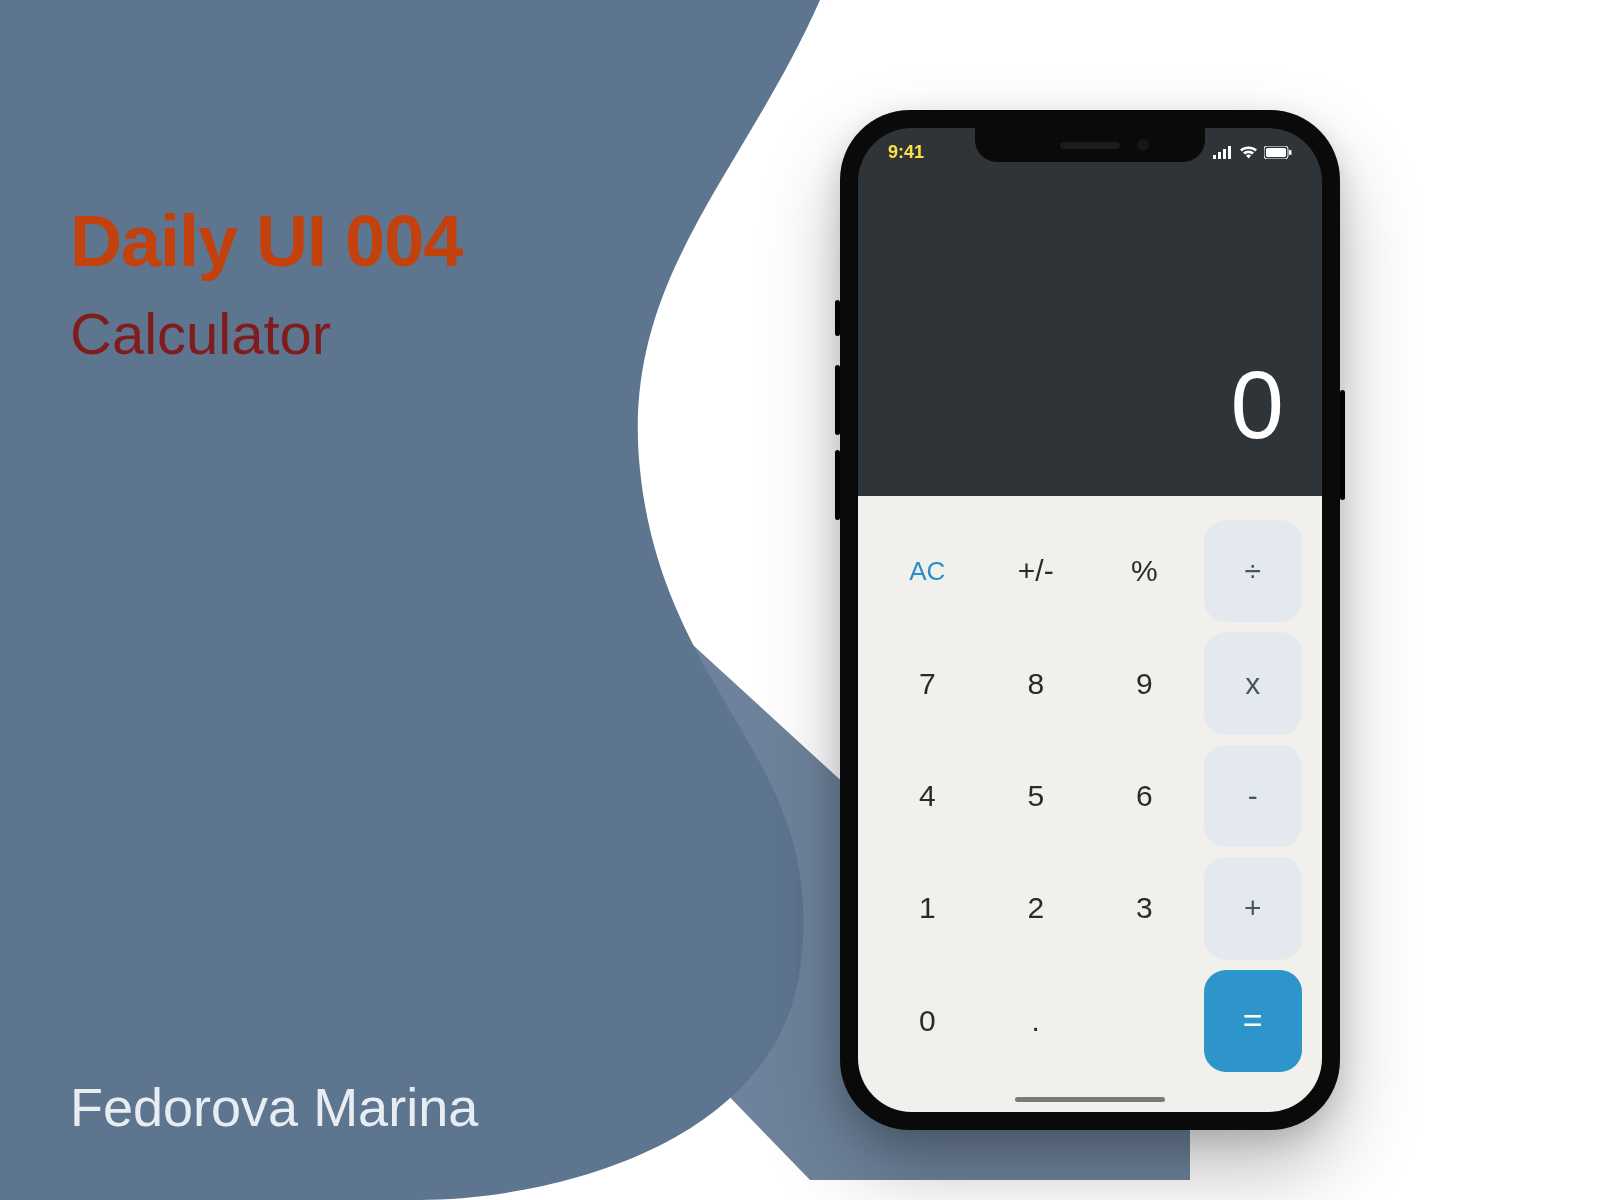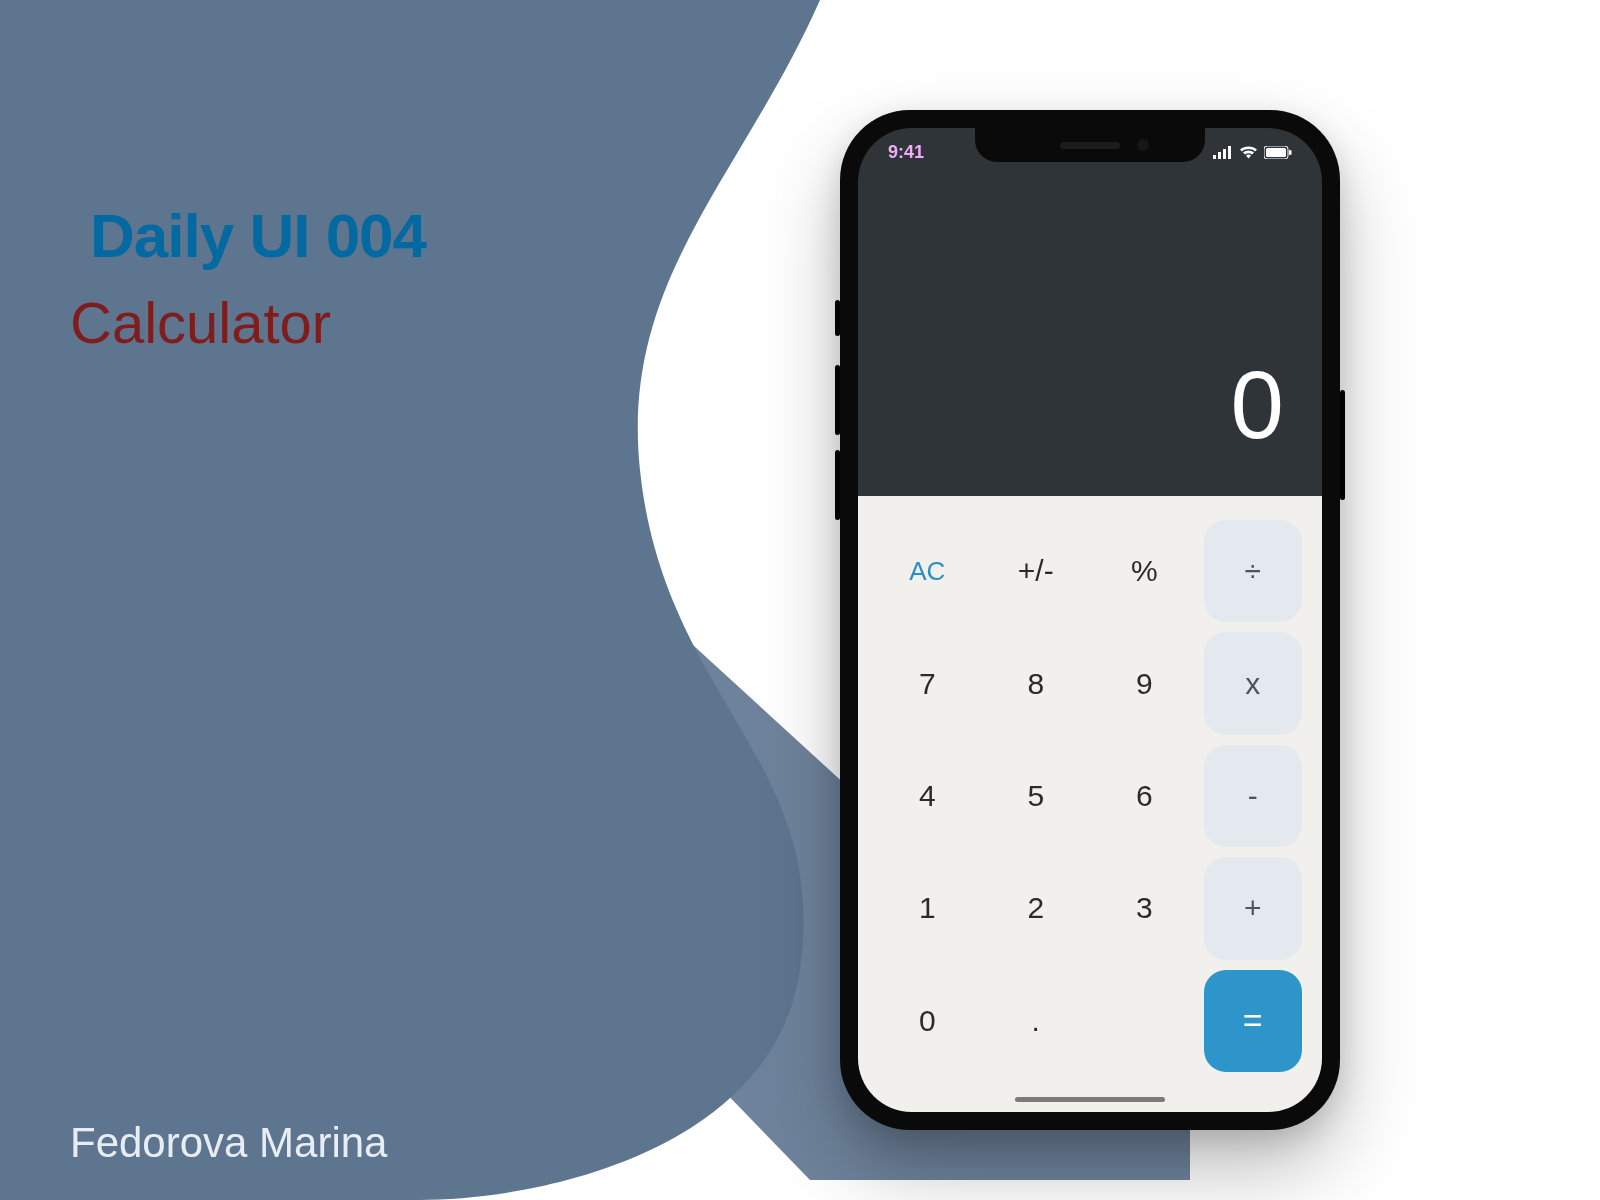--- a/index.html
+++ b/index.html
@@ -18,37 +18,36 @@
     z-index: 0;
   }
   .title-block {
     position: absolute;
     top: 200px;
     left: 70px;
     z-index: 2;
     color: #fff;
   }
   .title-main {
-    font-size: 62px;
+    font-size: 72px;
     font-weight: 800;
     letter-spacing: -1px;
-    color: #0369a1;
-    margin-left: 20px;
+    color: #c2410c;
   }
   .title-sub {
     font-size: 58px;
     font-weight: 300;
     color: #7f1d1d;
     margin-top: 18px;
   }
   .author {
     position: absolute;
-    bottom: 33px;
+    bottom: 62px;
     left: 70px;
-    font-size: 42px;
+    font-size: 54px;
     font-weight: 300;
     color: #e8edf3;
     z-index: 2;
   }
   
   .phone-wrap {
     position: absolute;
     top: 110px;
     left: 840px;
     width: 500px;
@@ -111,21 +110,21 @@
   .notch-cam {
     width:12px; height:12px; background:#161616; border-radius:50%;
     position:absolute; right:56px; top:11px;
   }
   .status-bar {
     height: 48px;
     display: flex;
     justify-content: space-between;
     align-items: center;
     padding: 0 30px;
-    color: #f0abfc;
+    color: #fde047;
     font-size: 18px;
     font-weight: 600;
     z-index: 4;
     position: relative;
   }
   .status-right { display:flex; align-items:center; gap:6px; }
   .icon-signal, .icon-wifi, .icon-battery { display:inline-flex; }
   .display-area {
     flex: 0 0 320px;
     display: flex;

